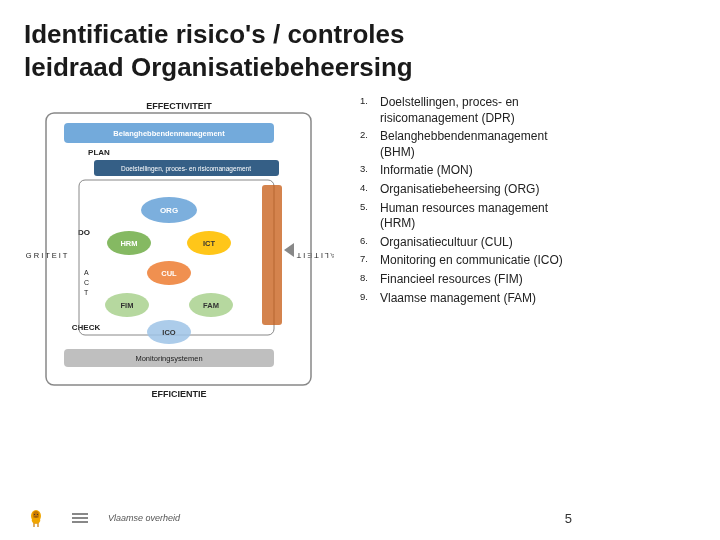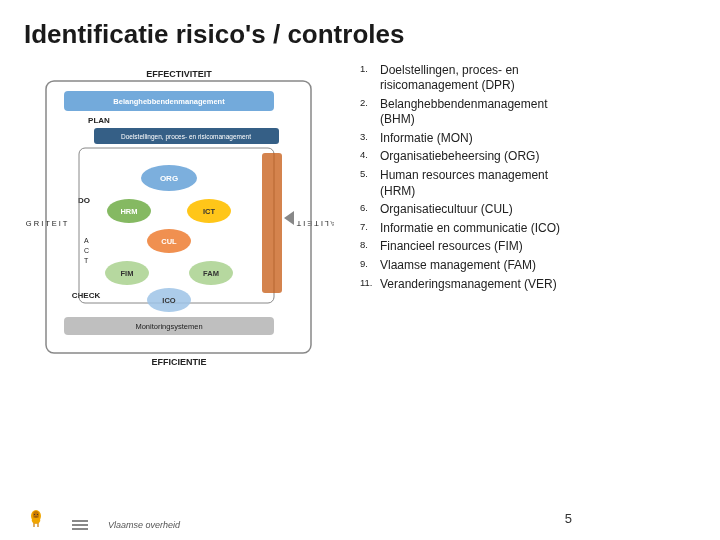--- a/index.html
+++ b/index.html
@@ -82,21 +82,21 @@
       bottom: 10px;
       left: 24px;
       right: 24px;
       display: flex;
       align-items: center;
       justify-content: space-between;
     }
 
     .footer-brand {
       display: flex;
-      align-items: flex-end;
+      align-items: center;
       gap: 20px;
     }
 
     .footer-brand-text {
       font-size: 9px;
       color: #555;
       font-style: italic;
     }
 
     .lion-icon {
@@ -128,20 +128,21 @@
       width: 310px;
       height: 310px;
     }
   </style>
 </head>
 <body>
 
 <div class="page">
   <div class="title">
     <span>Identificatie risico's / controles</span><br>
+    <span>leidraad Organisatiebeheersing</span>
   </div>
 
   <div class="content-area">
 
     <div class="diagram-area">
       <svg class="diagram-svg" viewBox="0 0 310 310" xmlns="http://www.w3.org/2000/svg">
 
         <text x="155" y="14" text-anchor="middle" font-size="9" font-weight="bold" fill="#222" font-family="Arial">EFFECTIVITEIT</text>
 
         <text x="155" y="302" text-anchor="middle" font-size="9" font-weight="bold" fill="#222" font-family="Arial">EFFICIENTIE</text>
@@ -223,33 +224,29 @@
         <div class="list-row">
           <div class="list-num">5.</div>
           <div class="list-text">Human resources management (HRM)</div>
         </div>
         <div class="list-row">
           <div class="list-num">6.</div>
           <div class="list-text">Organisatiecultuur (CUL)</div>
         </div>
         <div class="list-row">
           <div class="list-num">7.</div>
-          <div class="list-text">Informatie en communicatie (ICO)</div>
+          <div class="list-text">Monitoring en communicatie (ICO)</div>
         </div>
         <div class="list-row">
           <div class="list-num">8.</div>
           <div class="list-text">Financieel resources (FIM)</div>
         </div>
         <div class="list-row">
           <div class="list-num">9.</div>
           <div class="list-text">Vlaamse management (FAM)</div>
-        </div>
-        <div class="list-row">
-          <div class="list-num">11.</div>
-          <div class="list-text">Veranderingsmanagement (VER)</div>
         </div>
       </div>
     </div>
   </div>
 
   <div class="footer">
     <div class="footer-brand">
 
       <svg class="lion-icon" viewBox="0 0 24 24" xmlns="http://www.w3.org/2000/svg">
         <ellipse cx="12" cy="10" rx="5" ry="6" fill="#f0a500"></ellipse>

